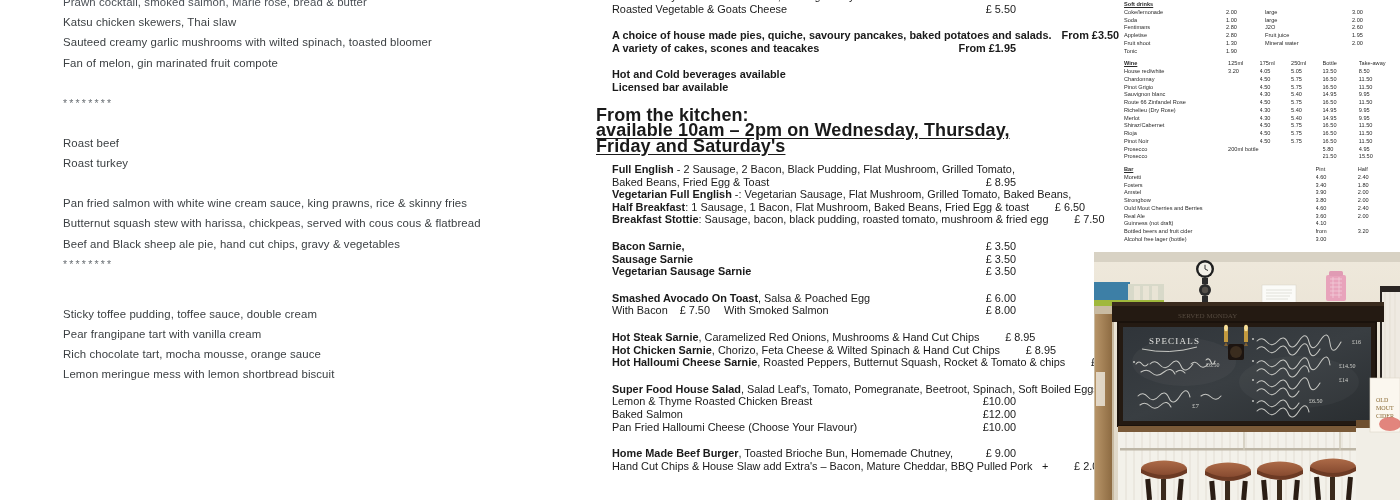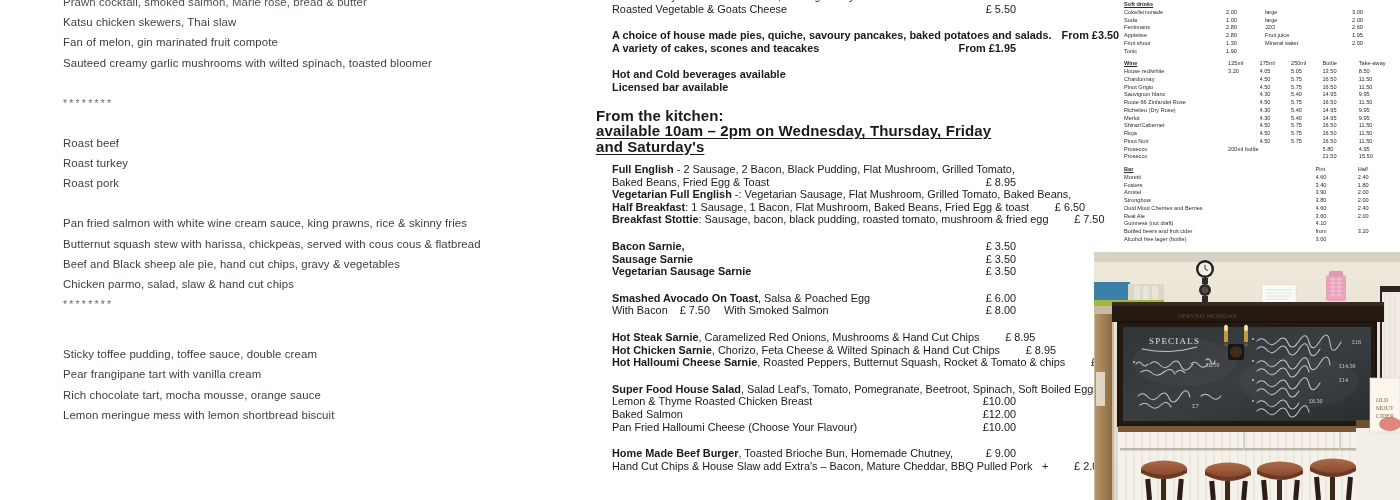--- a/index.html
+++ b/index.html
@@ -29,21 +29,21 @@
     display:flex;justify-content:space-between;align-items:baseline;
     line-height:12.6px;white-space:nowrap;
   }
   #col-mid .row .txt{flex:0 1 auto;overflow:visible;padding-left:16px;}
   #col-mid .row .pr{flex:0 0 auto;padding-left:10px;text-align:right;min-width:46px;}
   #col-mid .row .plus{flex:0 0 auto;text-align:right;width:16px;}
   #col-mid b{font-weight:bold;}
   #col-mid .sp{height:14px;}
   #col-mid .sp-s{height:9px;}
   #col-mid .bold-row{font-weight:bold;}
-  #head-kitchen{font-weight:bold;font-size:15px;line-height:15.5px;letter-spacing:.1px;}
+  #head-kitchen{font-weight:bold;font-size:18px;line-height:15.5px;letter-spacing:.1px;}
   #head-kitchen .l2{text-decoration:underline;text-underline-offset:2px;}
   #col-mid .inline-price{display:inline-block;padding:0 14px 0 12px;}
 
   
   #col-right{
     position:absolute;left:1124px;top:1px;width:276px;
     font-size:5.6px;color:#2b2b2b;line-height:7.75px;
   }
   #col-right .sect{margin-bottom:5px;}
   #col-right .hd{font-weight:bold;text-decoration:underline;}
@@ -64,33 +64,31 @@
     position:absolute;left:1094px;top:252px;width:306px;height:276px;overflow:hidden;
   }
   #photo svg{display:block;width:306px;height:248px;}
 </style>
 </head>
 <body>
 
 <div id="col-left">
   <div class="ln clipped">Prawn cocktail, smoked salmon, Marie rose, bread &amp; butter</div>
   <div class="ln">Katsu chicken skewers, Thai slaw</div>
+  <div class="ln">Sauteed creamy garlic mushrooms with wilted spinach, toasted bloomer</div>
   <div class="ln">Fan of melon, gin marinated fruit compote</div>
-  <div class="ln">Sauteed creamy garlic mushrooms with wilted spinach, toasted bloomer</div>
   <div class="gap"></div>
   <div class="dots">********</div>
   <div class="gap"></div>
   <div class="ln">Roast beef</div>
   <div class="ln">Roast turkey</div>
-  <div class="ln">Roast pork</div>
   <div class="gap"></div>
   <div class="ln">Pan fried salmon with white wine cream sauce, king prawns, rice &amp; skinny fries</div>
   <div class="ln">Butternut squash stew with harissa, chickpeas, served with cous cous &amp; flatbread</div>
   <div class="ln">Beef and Black sheep ale pie, hand cut chips, gravy &amp; vegetables</div>
-  <div class="ln">Chicken parmo, salad, slaw &amp; hand cut chips</div>
   <div class="dots">********</div>
   <div class="gap"></div>
   <div class="gap-sm"></div>
   <div class="ln">Sticky toffee pudding, toffee sauce, double cream</div>
   <div class="ln">Pear frangipane tart with vanilla cream</div>
   <div class="ln">Rich chocolate tart, mocha mousse, orange sauce</div>
   <div class="ln">Lemon meringue mess with lemon shortbread biscuit</div>
 </div>
 
 <div id="col-mid">

